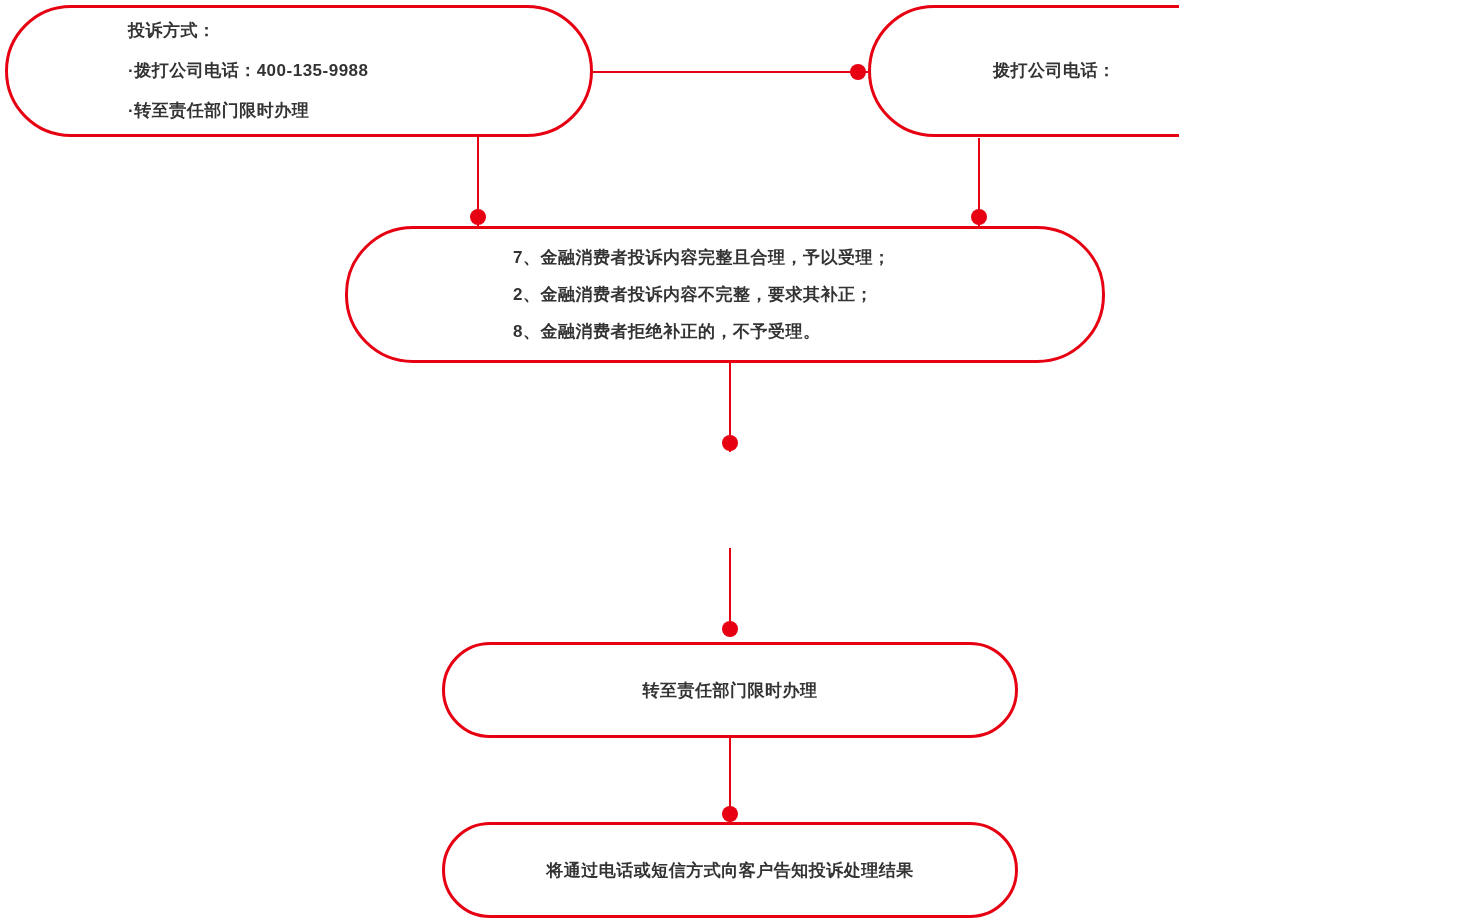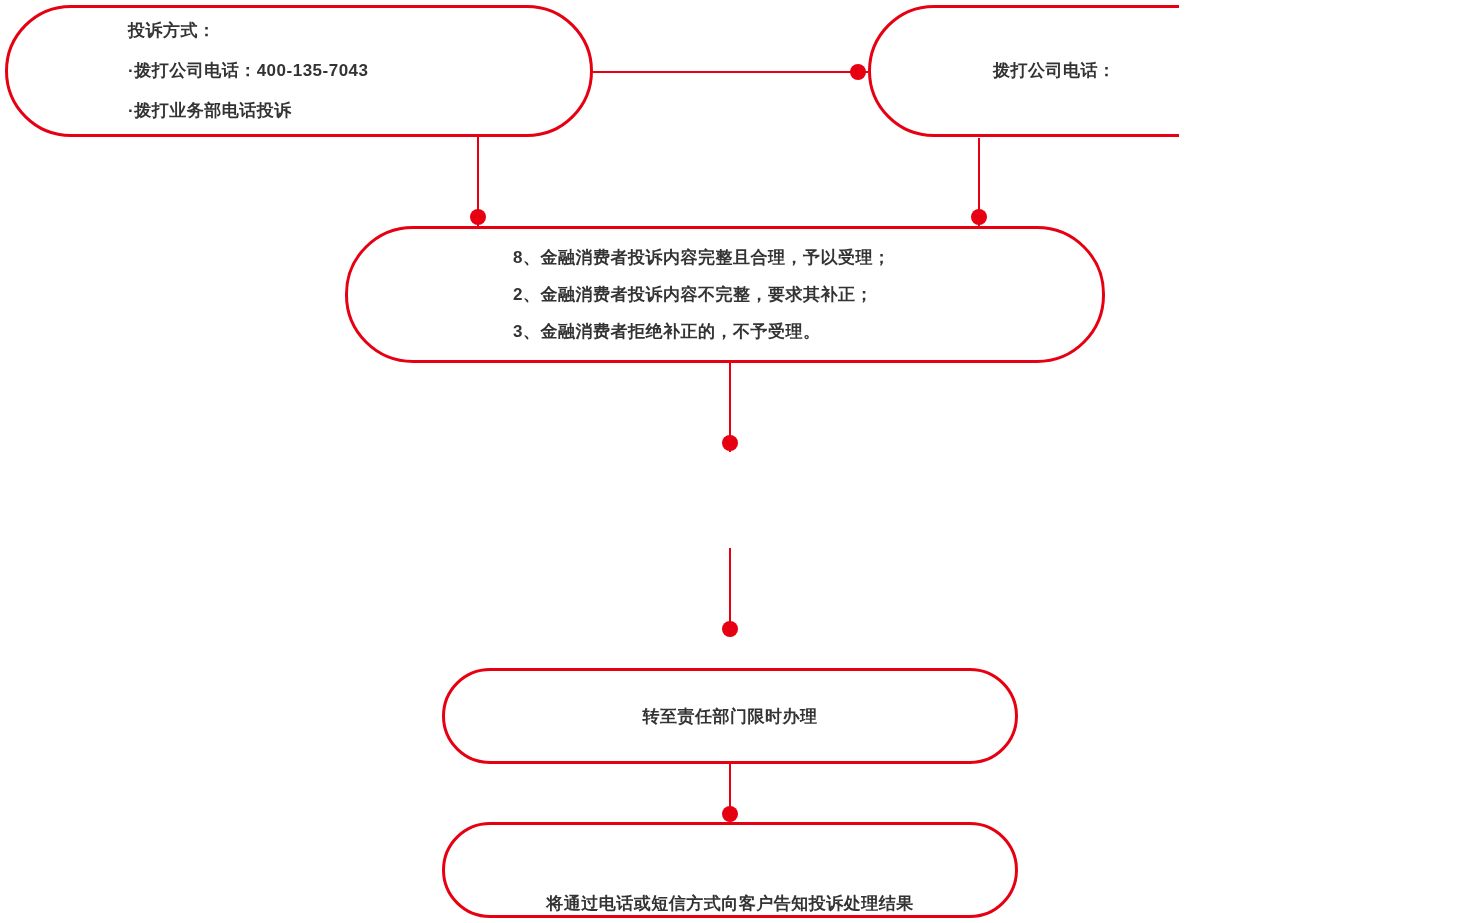--- a/index.html
+++ b/index.html
@@ -61,22 +61,22 @@
   
   .node-acceptance-stage,
   .node-transfer-department,
   .node-notify-result {
     width: 576px; height: 96px; left: 442px;
     border-radius: 48px;
     align-items: center;
     text-align: center;
   }
   .node-acceptance-stage   { top: 452px; }
-  .node-transfer-department { top: 668px; }
-  .node-notify-result      { top: 822px; justify-content: flex-end; }
+  .node-transfer-department { top: 642px; }
+  .node-notify-result      { top: 822px; }
 
   .connector {
     position: absolute;
     background: var(--red);
   }
   .conn-h-top   { left: 593px; top: 71px;  width: 275px; height: 2px; }
   .conn-v-left  { left: 477px; top: 137px; width: 2px;   height: 89px; }
   .conn-v-right { left: 978px; top: 138px; width: 2px;   height: 88px; }
   .conn-v-mid1  { left: 729px; top: 363px; width: 2px;   height: 89px; }
   .conn-v-mid2  { left: 729px; top: 548px; width: 2px;   height: 89px; }
@@ -109,32 +109,32 @@
 
   <div class="dot dot-h"></div>
   <div class="dot dot-left"></div>
   <div class="dot dot-right"></div>
   <div class="dot dot-mid1"></div>
   <div class="dot dot-mid2"></div>
   <div class="dot dot-mid3"></div>
 
   <div class="node node-complaint-methods">
     <span class="txt-line">投诉方式：</span>
-    <span class="txt-line">·拨打公司电话：400-135-7043</span>
-    <span class="txt-line">·拨打业务部电话投诉</span>
+    <span class="txt-line">·拨打公司电话：400-135-9988</span>
+    <span class="txt-line">·转至责任部门限时办理</span>
   </div>
 
   <div class="node node-collect-content">
     <span class="txt-line">拨打公司电话：</span>
   </div>
 
   <div class="node node-triage-rules">
-    <span class="txt-line">8、金融消费者投诉内容完整且合理，予以受理；</span>
+    <span class="txt-line">7、金融消费者投诉内容完整且合理，予以受理；</span>
     <span class="txt-line">2、金融消费者投诉内容不完整，要求其补正；</span>
-    <span class="txt-line">3、金融消费者拒绝补正的，不予受理。</span>
+    <span class="txt-line">8、金融消费者拒绝补正的，不予受理。</span>
   </div>
 
 
   <div class="node node-transfer-department">
     <span class="txt-line">转至责任部门限时办理</span>
   </div>
 
   <div class="node node-notify-result">
     <span class="txt-line">将通过电话或短信方式向客户告知投诉处理结果</span>
   </div>

